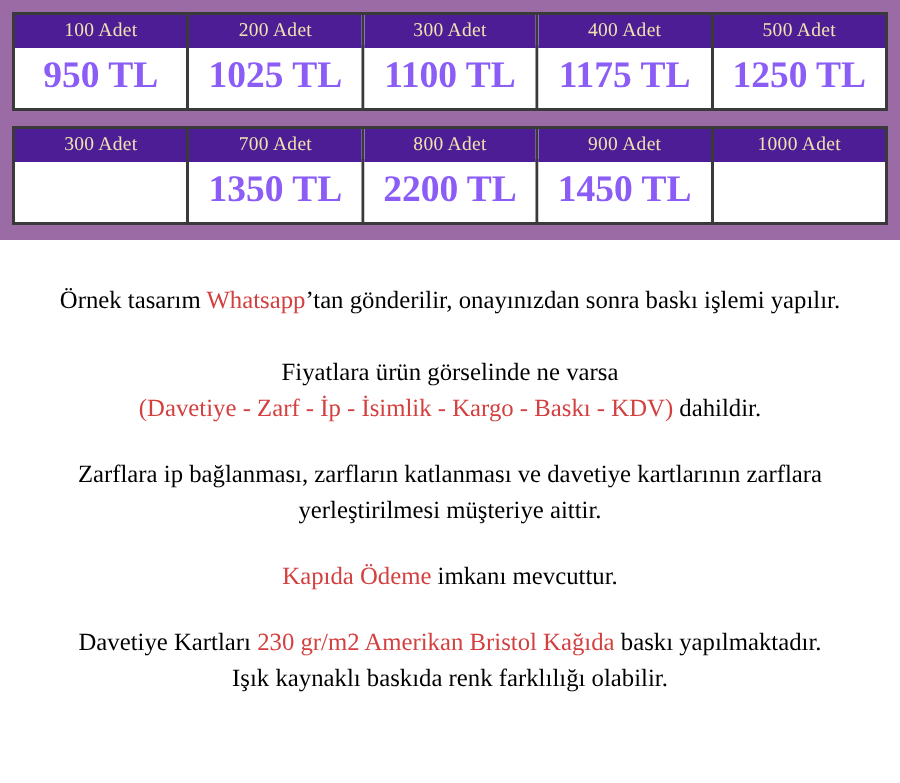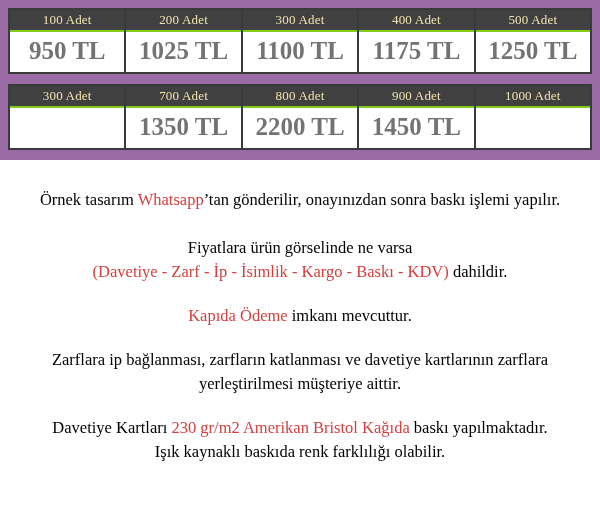--- a/index.html
+++ b/index.html
@@ -45,38 +45,38 @@
     box-sizing: border-box;
     border-right: 2px solid #3a3a3a;
     background: #ffffff;
   }
   .price-cell:last-child {
     border-right: none;
   }
 
   .qty {
     text-align: center;
-    background: #404040;
+    background: #4c1d95;
     color: #f0e2b0;
     font-family: "Liberation Serif", serif;
     font-size: 13px;
     line-height: 17px;
     padding: 1px 0 2px 0;
-    border-bottom: 2px solid #84cc16;
+    border-bottom: 2px solid #4c1d95;
     letter-spacing: 0.2px;
   }
 
   .price {
     text-align: center;
     font-family: "Liberation Serif", serif;
     font-weight: bold;
     font-size: 25px;
     line-height: 34px;
     padding: 2px 0 4px 0;
-    color: #737373;
+    color: #8b5cf6;
     white-space: nowrap;
   }
 
   
   .notes {
     padding: 28px 12px 0 12px;
     box-sizing: border-box;
   }
 
   .note {
@@ -151,26 +151,26 @@
     <p class="note first">
       <span>Örnek tasarım </span><span class="accent">Whatsapp</span><span>’tan gönderilir, onayınızdan sonra baskı işlemi yapılır.</span>
     </p>
 
     <p class="note">
       <span>Fiyatlara ürün görselinde ne varsa</span><br>
       <span class="accent">(Davetiye - Zarf - İp - İsimlik - Kargo - Baskı - KDV)</span><span> dahildir.</span>
     </p>
 
     <p class="note">
-      <span class="accent">Kapıda Ödeme</span><span> imkanı mevcuttur.</span>
+      <span>Zarflara ip bağlanması, zarfların katlanması ve davetiye kartlarının zarflara</span><br>
+      <span>yerleştirilmesi müşteriye aittir.</span>
     </p>
 
     <p class="note">
-      <span>Zarflara ip bağlanması, zarfların katlanması ve davetiye kartlarının zarflara</span><br>
-      <span>yerleştirilmesi müşteriye aittir.</span>
+      <span class="accent">Kapıda Ödeme</span><span> imkanı mevcuttur.</span>
     </p>
 
     <p class="note">
       <span>Davetiye Kartları </span><span class="accent">230 gr/m2 Amerikan Bristol Kağıda</span><span> baskı yapılmaktadır.</span><br>
       <span>Işık kaynaklı baskıda renk farklılığı olabilir.</span>
     </p>
 
   </div>
 
 </div>

